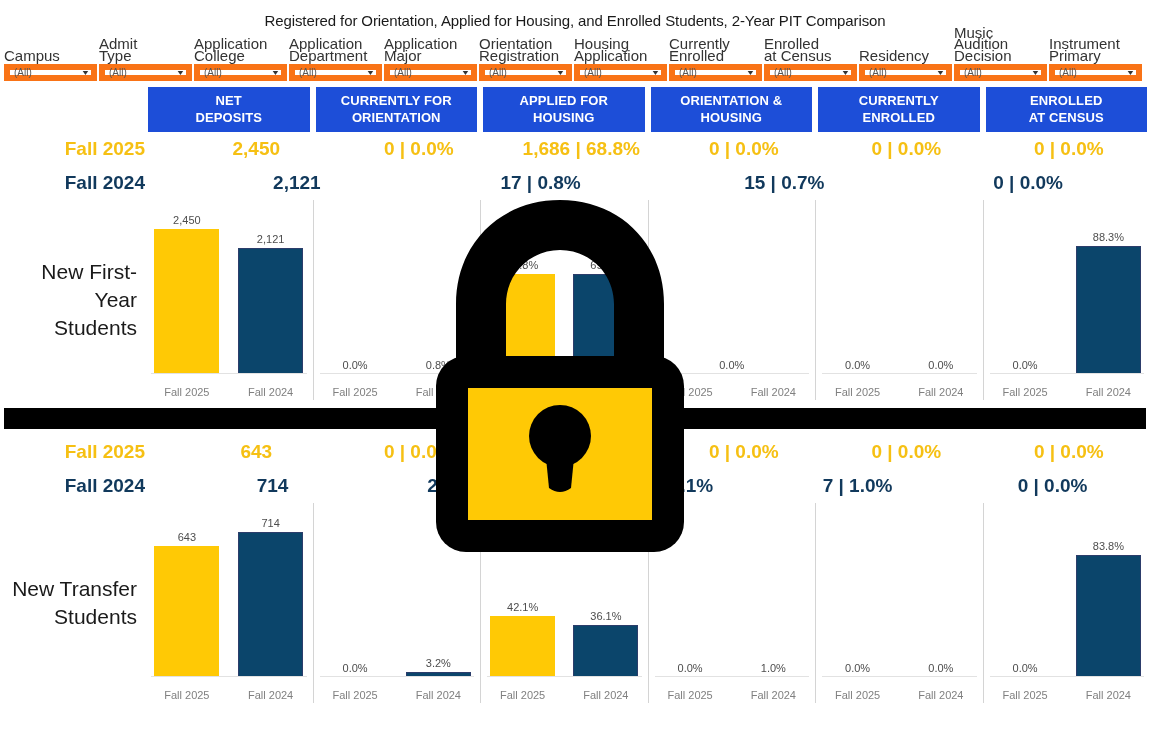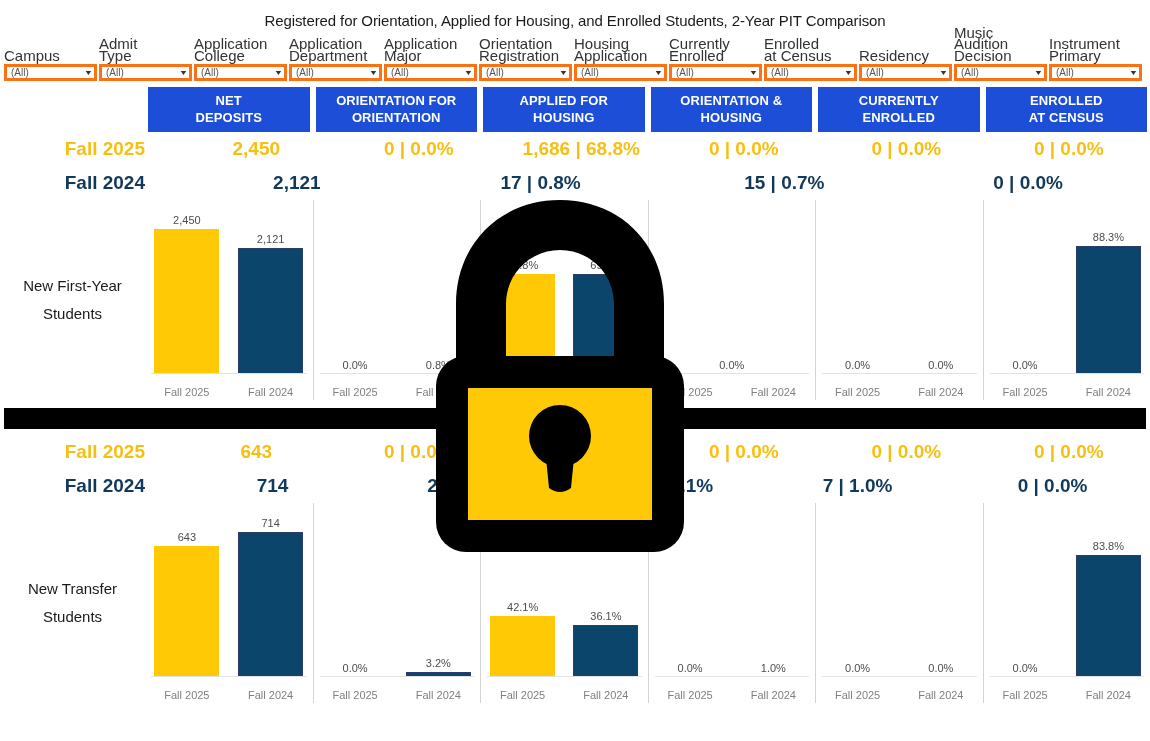--- a/index.html
+++ b/index.html
@@ -44,21 +44,21 @@
     line-height: 11.5px;
     height: 24px;
     display: flex;
     flex-direction: column;
     justify-content: flex-end;
     white-space: pre-line;
   }
   .filter-select {
     margin-top: 3px;
     height: 17px;
-    border: 3px solid #f97316;
+    border: 6px solid #f97316;
     background: #ffffff;
     display: flex;
     align-items: center;
     justify-content: space-between;
     padding: 0 2px 0 4px;
     box-sizing: border-box;
     font-size: 10px;
     color: #555555;
   }
   .caret {
@@ -118,22 +118,22 @@
   }
   .c-gold { color: #f6c013; }
   .c-navy { color: #11395c; }
 
   
   .chart-row { height: 200px; }
   .rowlabel {
     display: flex;
     align-items: center;
     justify-content: center;
-    text-align: center;
-    font-size: 15px;
+    text-align: right;
+    font-size: 21px;
     color: #1a1a1a;
     line-height: 28px;
     height: 100%;
     padding: 0 8px;
     box-sizing: border-box;
   }
   .panel {
     height: 100%;
     position: relative;
     box-sizing: border-box;
@@ -314,21 +314,21 @@
     <div class="row hdr-row">
       <div class="rowlabel-col"></div>
       <div class="metric-col">
         <div class="hdr-cell">
           <div>NET</div>
           <div>DEPOSITS</div>
         </div>
       </div>
       <div class="metric-col">
         <div class="hdr-cell">
-          <div>ORIENTATION FOR</div>
+          <div>CURRENTLY FOR</div>
           <div>ORIENTATION</div>
         </div>
       </div>
       <div class="metric-col">
         <div class="hdr-cell">
           <div>APPLIED FOR</div>
           <div>HOUSING</div>
         </div>
       </div>
       <div class="metric-col">

